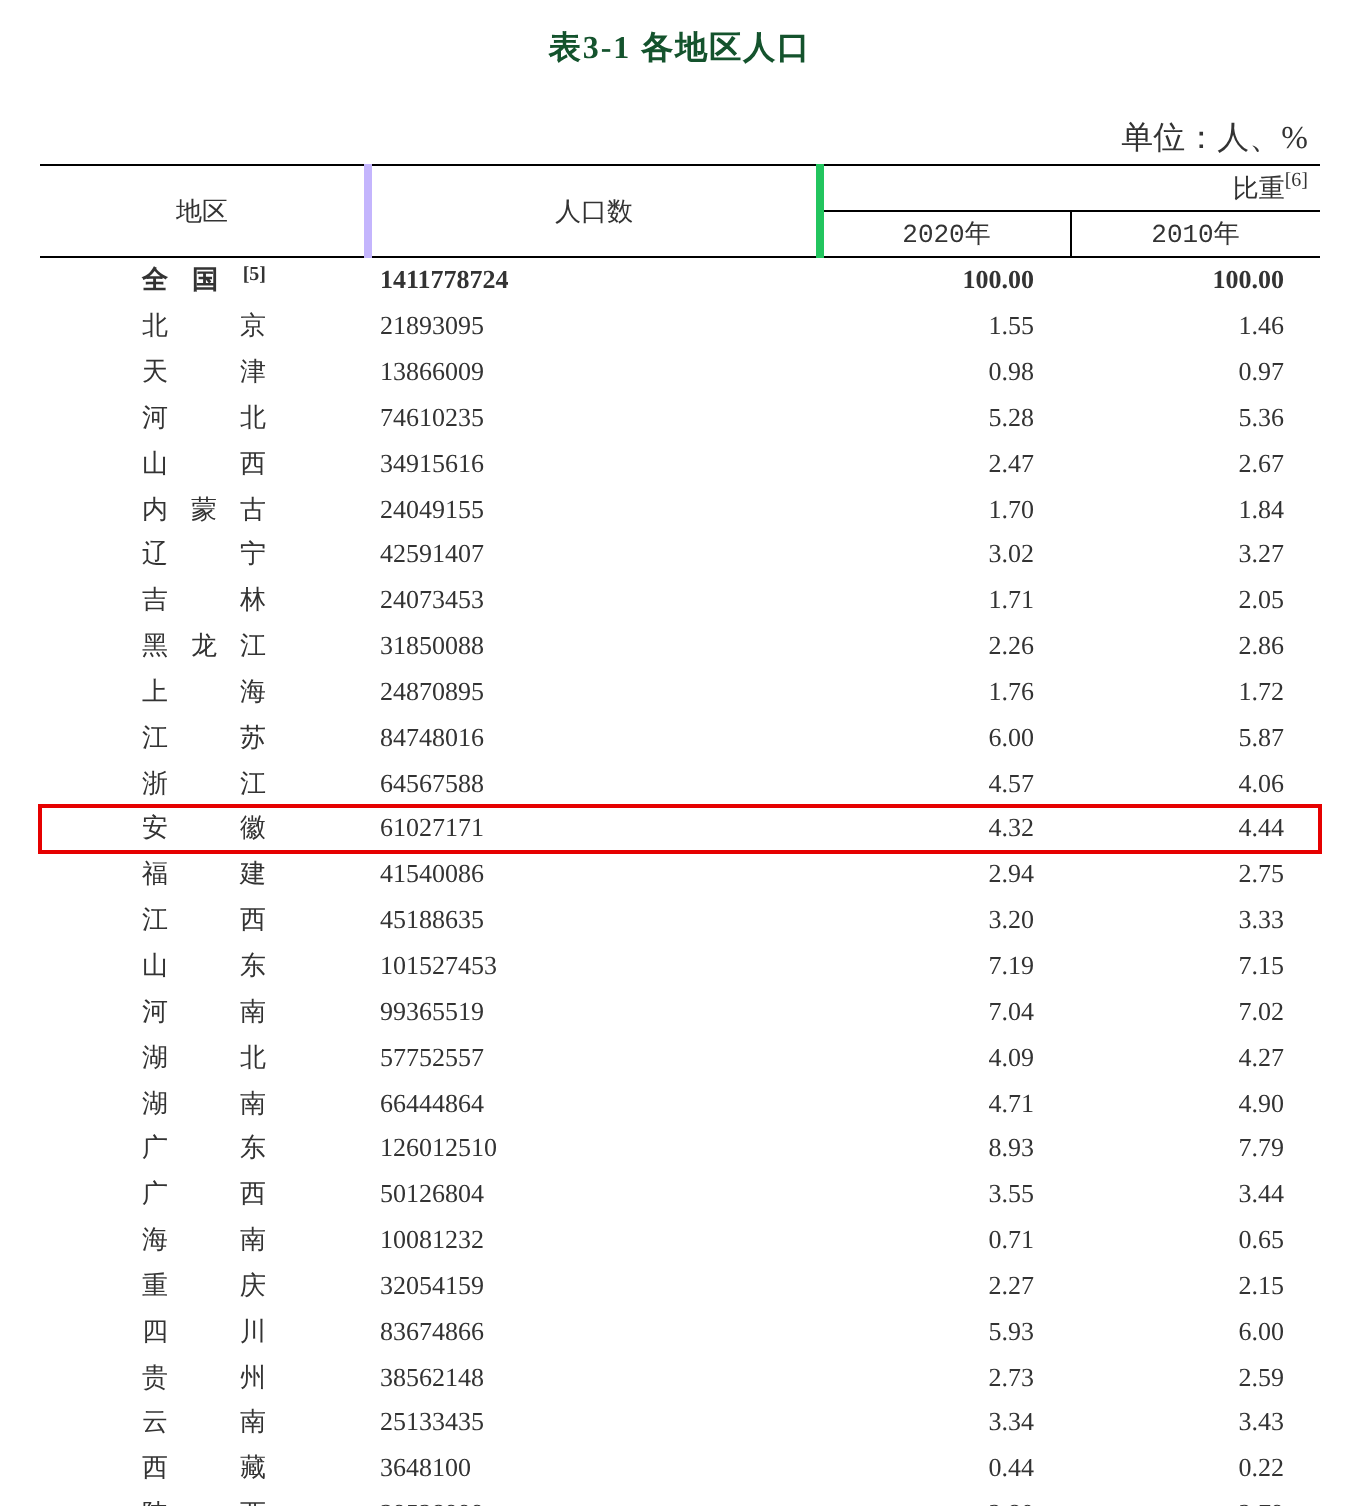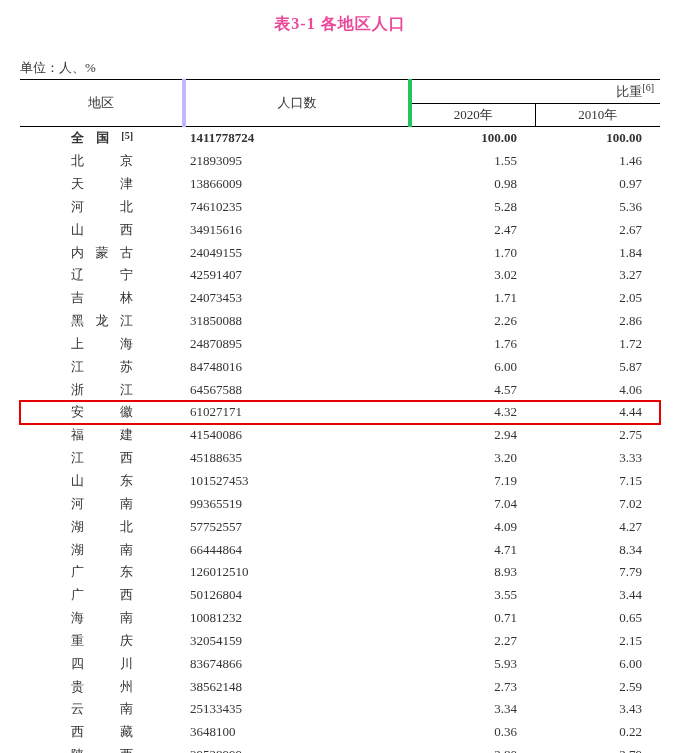--- a/index.html
+++ b/index.html
@@ -8,27 +8,27 @@
     color: #333;
     background: #fff;
     margin: 0;
     padding: 14px 20px 20px 20px;
     width: 640px;
   }
   .title {
     text-align: center;
     font-size: 16px;
     font-weight: bold;
-    color: #ec4899;
+    color: #14532d;
     margin-bottom: 24px;
     letter-spacing: 1px;
   }
   .unit {
-    text-align: left;
-    font-size: 13px;
+    text-align: right;
+    font-size: 16px;
     margin-bottom: 2px;
     padding-right: 6px;
   }
   table {
     border-collapse: collapse;
     width: 100%;
   }
   th, td {
     padding: 2px 6px;
     font-weight: normal;
@@ -47,20 +47,21 @@
     text-align: center;
     width: 210px;
   }
   thead th.col-weight {
     text-align: right;
     border-bottom: 1px solid #000;
   }
   thead tr.sub th {
     border-bottom: 1px solid #000;
     text-align: center;
+    font-family: Liberation Mono, monospace;
   }
   thead tr.sub th.y2020 {
     border-right: 1px solid #000;
   }
   tbody td {
     border: none;
     line-height: 1.45;
   }
   tbody td.region {
     text-align: center;
@@ -309,21 +310,21 @@
       </tr>
       <tr>
         <td class="region">
           <span class="inner">
             <span>湖</span>
             <span>南</span>
           </span>
         </td>
         <td class="num">66444864</td>
         <td class="num2">4.71</td>
-        <td class="num3">8.34</td>
+        <td class="num3">4.90</td>
       </tr>
       <tr>
         <td class="region">
           <span class="inner">
             <span>广</span>
             <span>东</span>
           </span>
         </td>
         <td class="num">126012510</td>
         <td class="num2">8.93</td>
@@ -396,21 +397,21 @@
         <td class="num3">3.43</td>
       </tr>
       <tr>
         <td class="region">
           <span class="inner">
             <span>西</span>
             <span>藏</span>
           </span>
         </td>
         <td class="num">3648100</td>
-        <td class="num2">0.36</td>
+        <td class="num2">0.44</td>
         <td class="num3">0.22</td>
       </tr>
       <tr>
         <td class="region">
           <span class="inner">
             <span>陕</span>
             <span>西</span>
           </span>
         </td>
         <td class="num">39528999</td>

